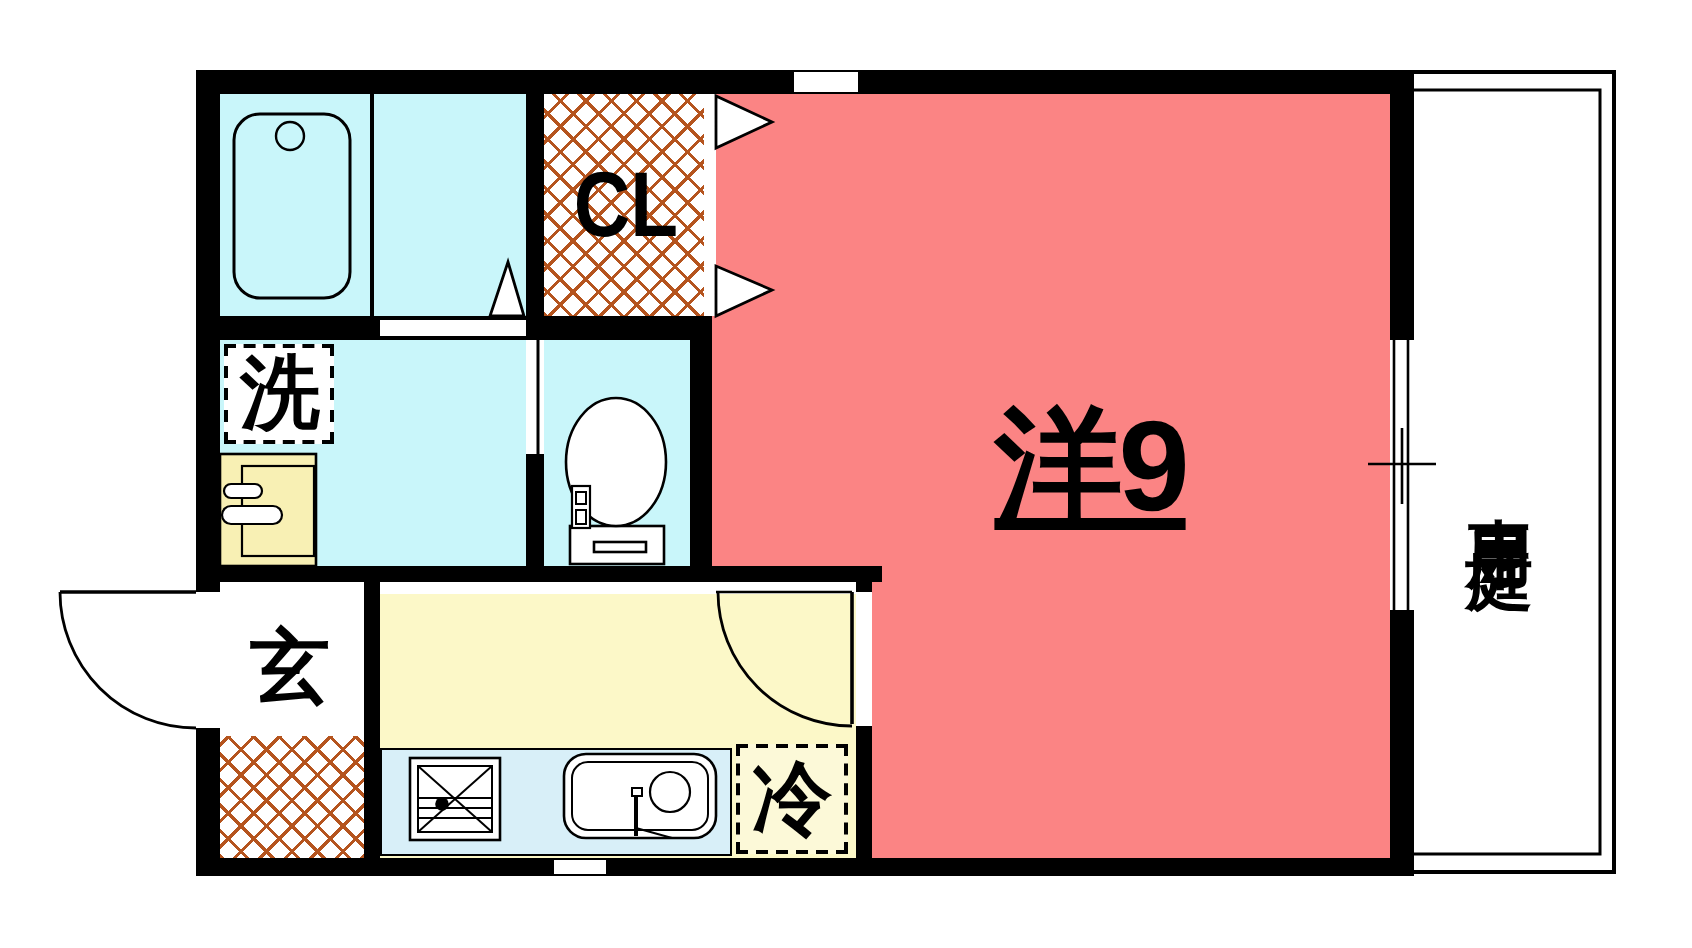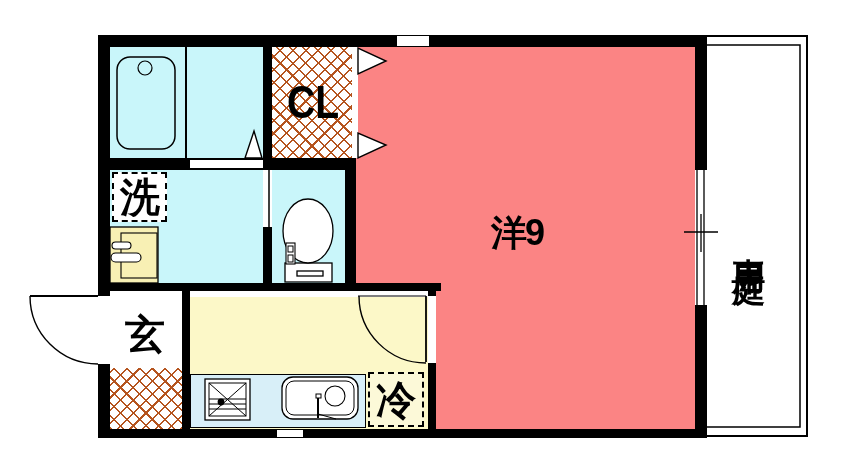--- a/index.html
+++ b/index.html
@@ -136,20 +136,20 @@
       <path d="M30,296 A68,68 0 0 0 98,364" stroke-width="1.4"></path>
     </g>
 
     <g fill="none" stroke="#000">
       <line x1="426" y1="296" x2="426" y2="362" stroke-width="1.8"></line>
       <path d="M359,296 A67,67 0 0 0 426,363" stroke-width="1.4"></path>
       <line x1="358" y1="296" x2="426" y2="296" stroke-width="1.2"></line>
     </g>
   </svg>
 
-  <div class="label" style="left:517px;top:233px;font-size:36px;letter-spacing:-2px;">洋9</div>
+  <div class="label" style="left:545px;top:233px;font-size:64px;letter-spacing:-2px;text-decoration:underline;">洋9</div>
   <div class="label" style="left:313px;top:102px;font-size:46px;transform:translate(-50%,-50%) scaleX(.85);">CL</div>
   <div class="label" style="left:140px;top:197px;font-size:40px;">洗</div>
   <div class="label" style="left:145px;top:334px;font-size:40px;">玄</div>
   <div class="label" style="left:396px;top:400px;font-size:40px;">冷</div>
   <div class="label vert" style="left:749px;top:240px;font-size:34px;letter-spacing:6px;">専用庭</div>
 
 </div>
 
 </body></html>

